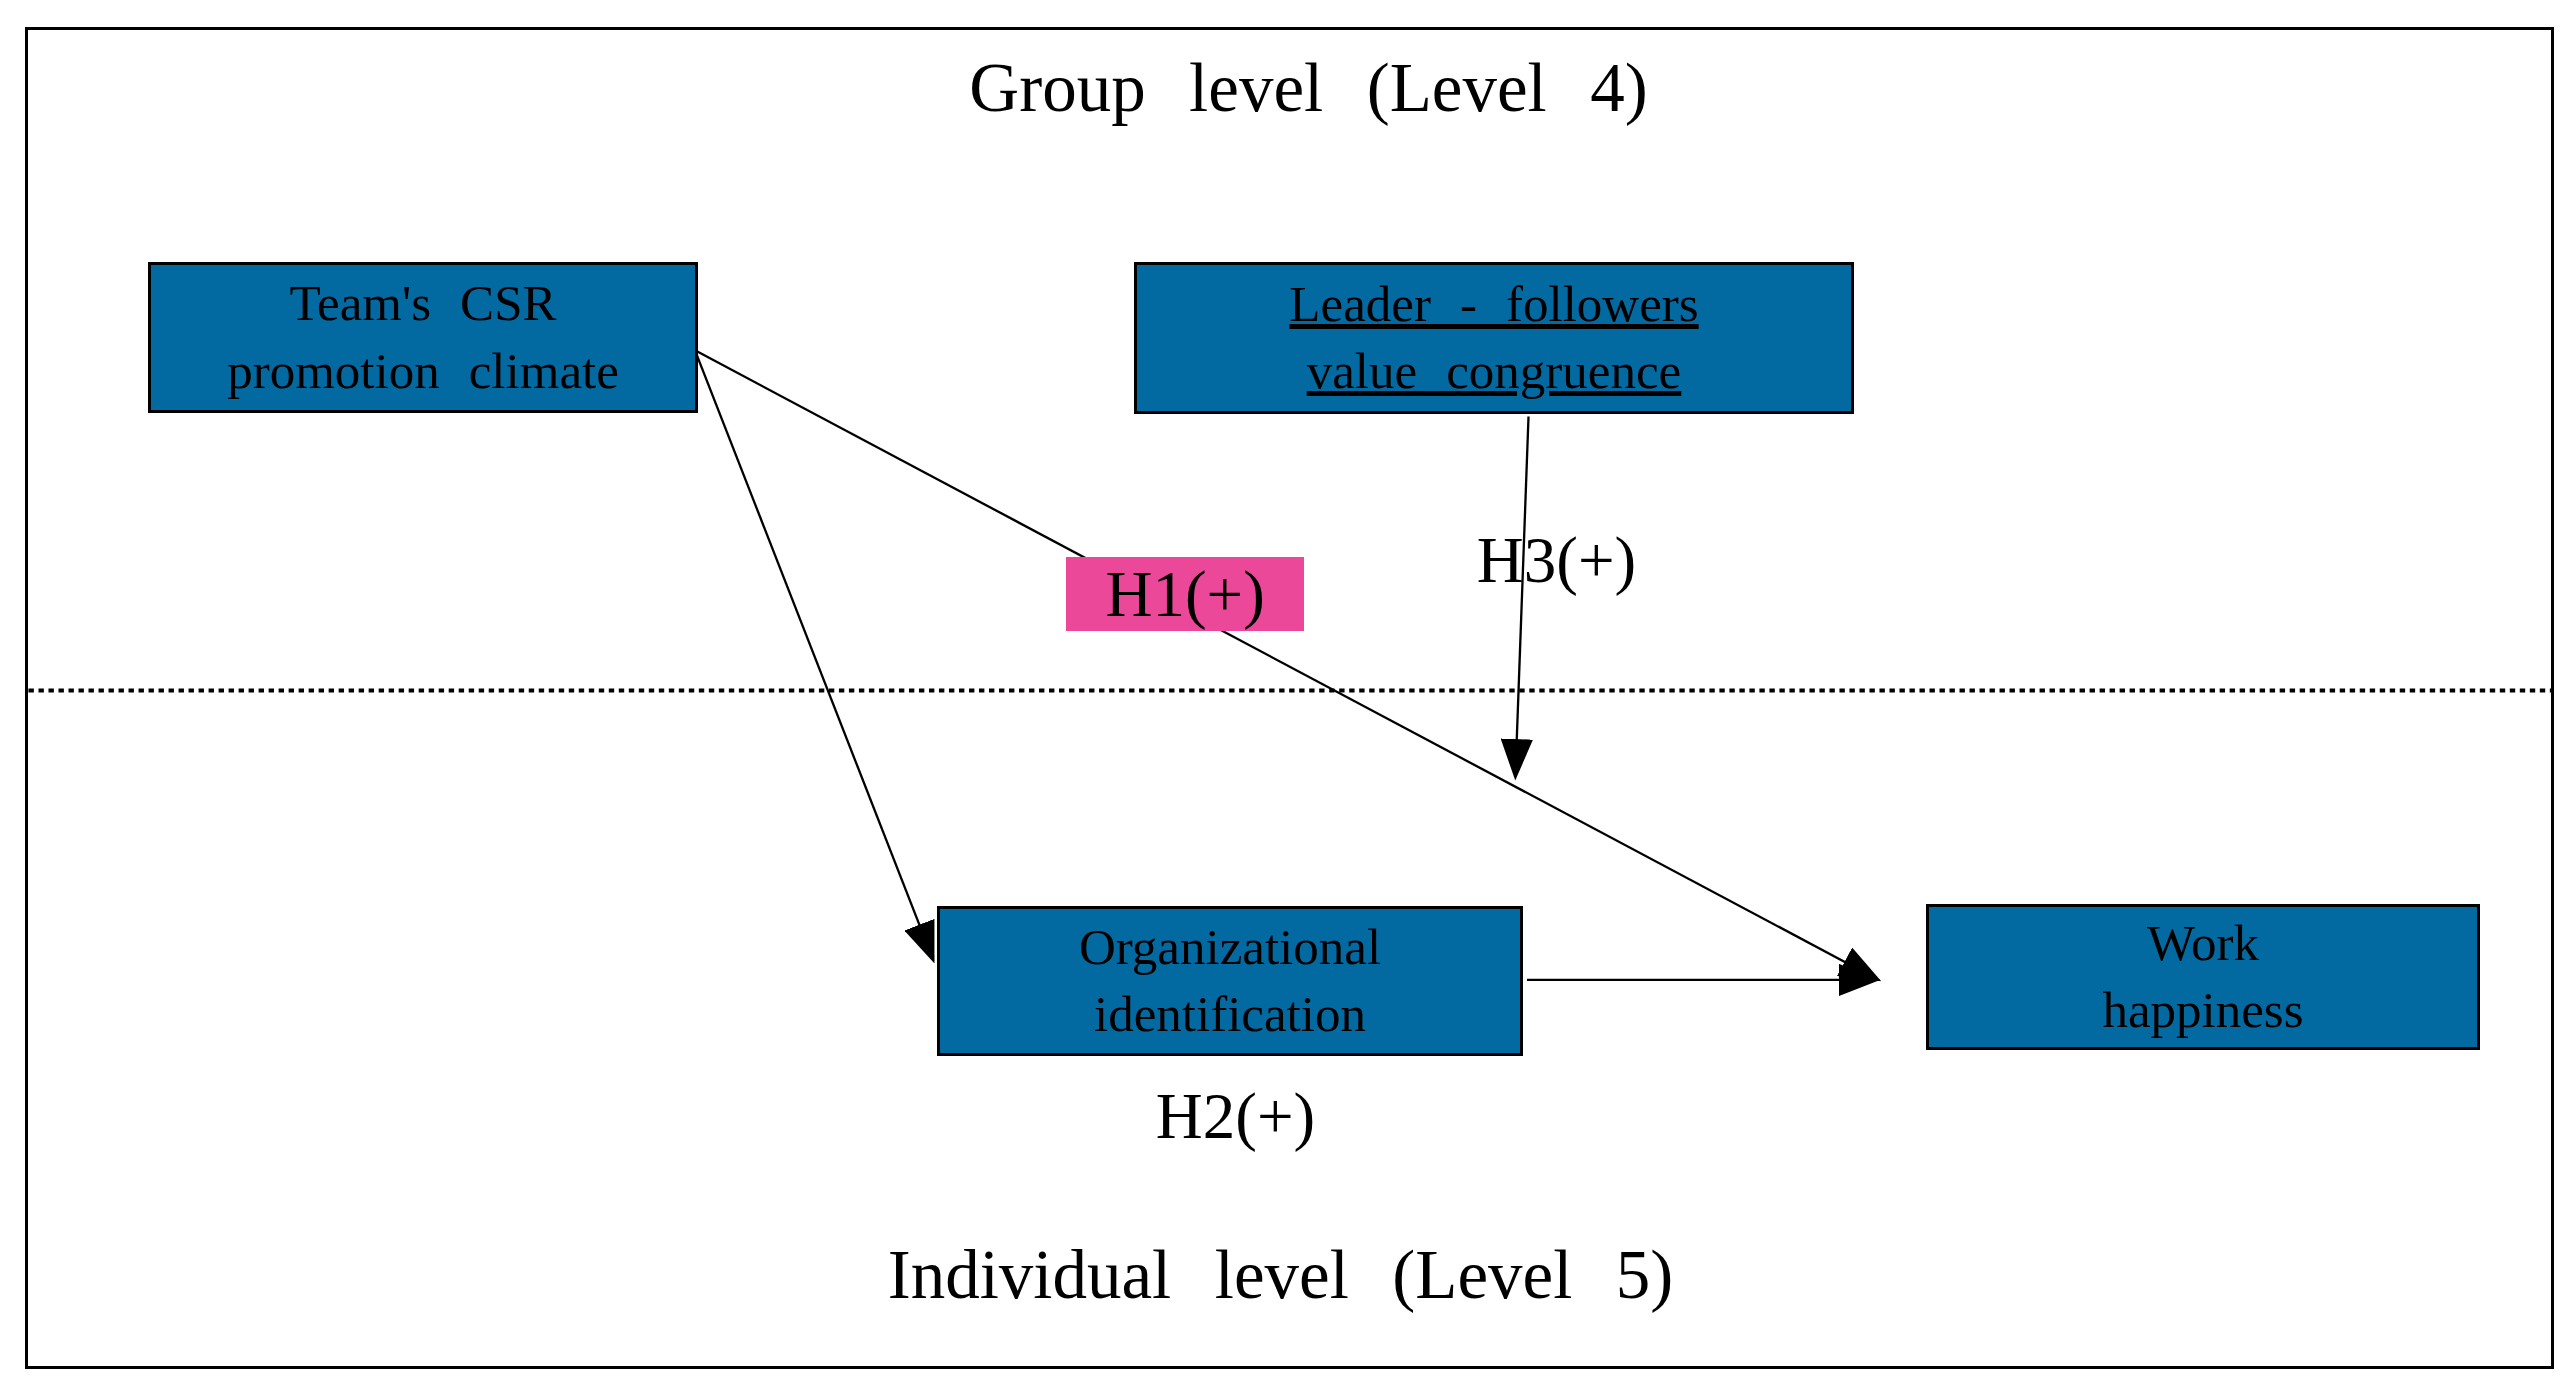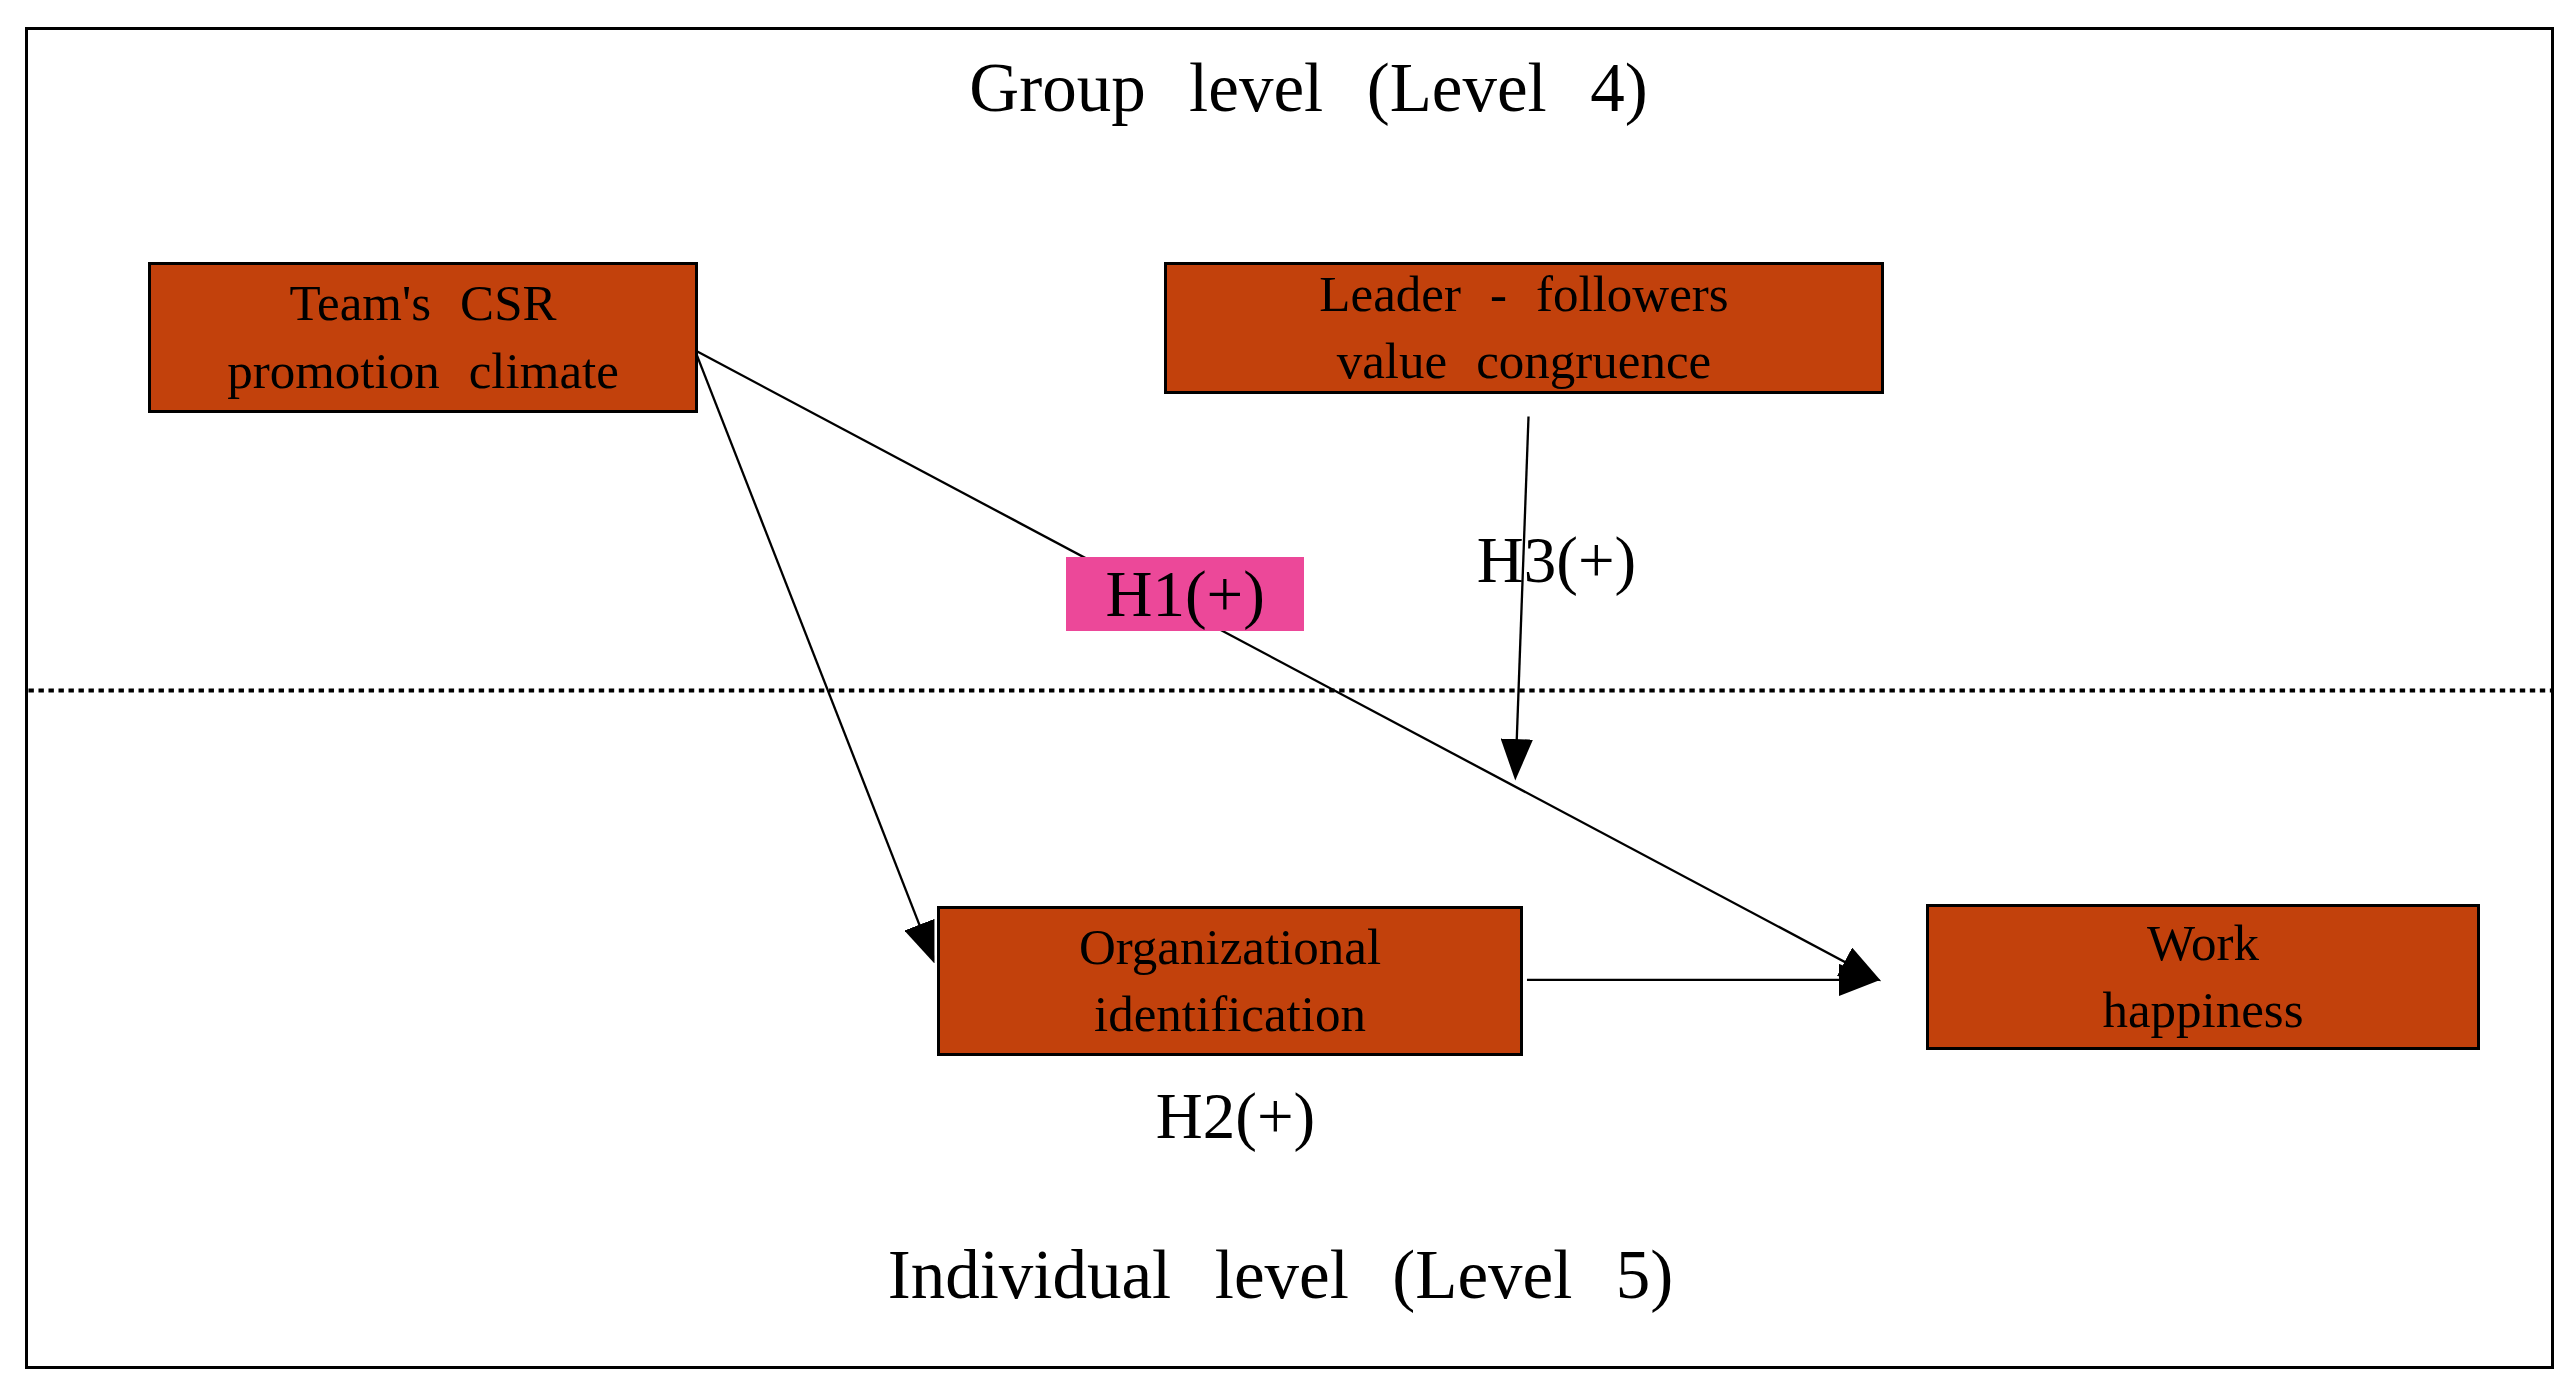--- a/index.html
+++ b/index.html
@@ -24,34 +24,34 @@
   .arrow-layer {
     position: absolute;
     left: 0; top: 0;
     width: 2576px; height: 1388px;
     z-index: 1;
   }
   .node-box {
     position: absolute;
     border: 3.1px solid #000000;
     box-sizing: border-box;
-    background: #c2410c;
+    background: #0369a1;
     display: flex;
     flex-direction: column;
     align-items: center;
     justify-content: center;
     text-align: center;
     font-size: 51px;
     line-height: 1.32;
     word-spacing: 0.32em;
     z-index: 2;
     white-space: nowrap;
   }
   .box-team    { left: 148px;  top: 262px;  width: 550px; height: 151px; }
-  .box-leader  { left: 1164px; top: 262px;  width: 720px; height: 132px; }
+  .box-leader  { left: 1134px; top: 262px;  width: 720px; height: 152px; text-decoration: underline; }
   .box-org     { left: 937px; top: 906px; width: 586px; height: 150px; }
   .box-work    { left: 1882px; top: 904px; width: 554px; height: 146px; margin-left: 44px; }
   .level-label {
     position: absolute;
     font-size: 69px;
     line-height: 1;
     text-align: center;
     word-spacing: 0.38em;
     z-index: 3;
     white-space: nowrap;

